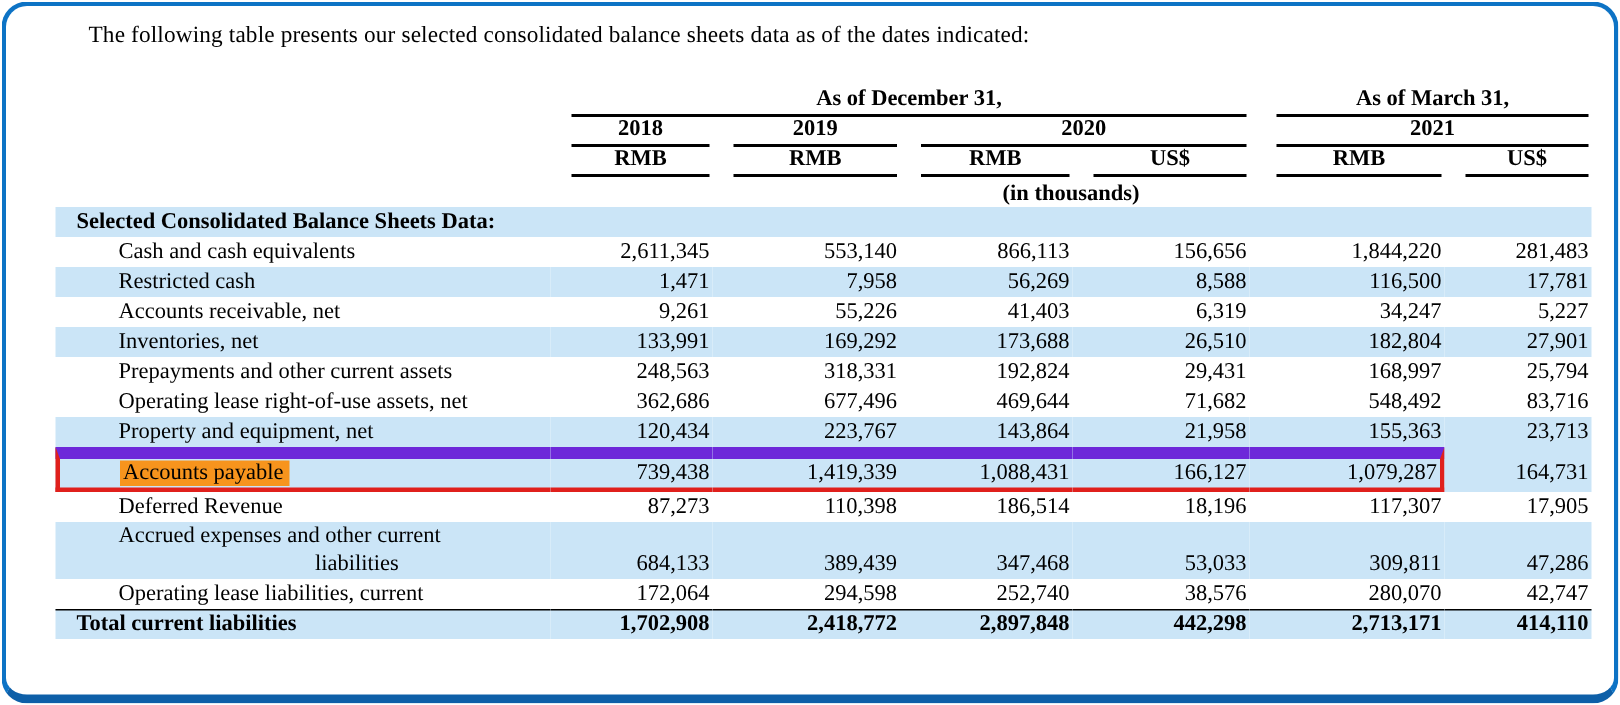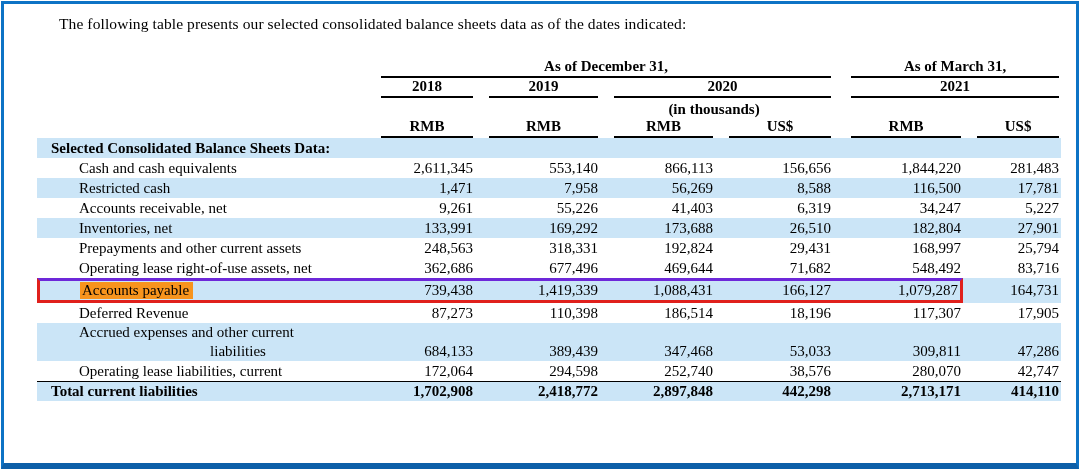--- a/index.html
+++ b/index.html
@@ -1,19 +1,19 @@
 <!DOCTYPE html>
 <html><head>
 <meta charset="utf-8">
 <style>
   * { margin: 0; padding: 0; box-sizing: border-box; }
   html, body { width: 1080px; height: 470px; background: #ffffff; overflow: hidden;
     font-family: "Liberation Serif", serif; color: #000; }
   .frame { position: absolute; inset: 1px; border: 3px solid #0d73c5; border-bottom: 6px solid #0d5fa8;
-    border-radius: 0; background: #fff; overflow: hidden; }
+    border-radius: 17px; background: #fff; overflow: hidden; }
   .content { padding: 11px 0 0 33px; }
   .intro { font-size: 15.5px; margin-left: 22px; letter-spacing: 0.1px; }
 
   table.bs { border-collapse: separate; border-spacing: 0; table-layout: fixed;
     width: 1024px; margin-top: 25px; font-size: 15px; }
   col.lbl { width: 330px; }
   col.c1 { width: 108px; } col.c2 { width: 125px; } col.c3 { width: 115px; }
   col.c4 { width: 118px; } col.c5 { width: 130px; } col.c6 { width: 98px; }
 
   thead th { font-weight: bold; padding: 0; vertical-align: bottom; height: 20px; font-size: 15px; }
@@ -24,21 +24,21 @@
   tbody td { height: 20px; vertical-align: bottom; padding: 0; line-height: 19px; }
   tbody tr.shade td { background: #cbe5f7; }
   td.label { text-align: left; padding-left: 14px; white-space: nowrap; }
   td.label.indent { padding-left: 42px; }
   td.label .label2 { padding-left: 30px; text-align: center; }
   td.num { text-align: right; padding-right: 2px; white-space: nowrap; }
   tr.total td, tr.section td { font-weight: bold; }
   tr.underline td { border-bottom: 1.5px solid #000; }
   tr.topline td { border-top: 1.5px solid #000; }
 
-  tr.highlight td { border-top: 3px solid #6d28d9; border-bottom: 3px solid #e0201c; }
+  tr.highlight td { border-top: 8px solid #6d28d9; border-bottom: 3px solid #e0201c; }
   tr.highlight td:first-child { border-left: 3px solid #e0201c; }
   tr.highlight td:nth-child(6) { border-right: 3px solid #e0201c; }
   tr.highlight td:nth-child(7) { border-top: 3px solid transparent; border-bottom: 3px solid transparent; }
   tr.highlight .hl-label { background: #f7941d; padding: 0 4px 1px 2px; margin-left: -2px; }
 </style>
 </head>
 <body>
 
 <div class="frame">
   <div class="content">
@@ -74,42 +74,42 @@
             </th>
           <th colspan="2">
               <div class="hline">2020</div>
             </th>
           <th colspan="2">
               <div class="hline grp2">2021</div>
             </th>
         </tr>
         <tr>
           <th></th>
+          <th>
+              <div class="hline">RMB</div>
+            </th>
+          <th>
+              <div class="hline">RMB</div>
+            </th>
+          <th>
+              <div class="hline">RMB</div>
+            </th>
+          <th>
+              <div class="hline">US$</div>
+            </th>
+          <th>
+              <div class="hline grp2">RMB</div>
+            </th>
+          <th>
+              <div class="hline">US$</div>
+            </th>
+        </tr>
+        <tr>
+          <th></th>
           <th class="units" colspan="6">(in thousands)</th>
-        </tr>
-        <tr>
-          <th></th>
-          <th>
-              <div class="hline">RMB</div>
-            </th>
-          <th>
-              <div class="hline">RMB</div>
-            </th>
-          <th>
-              <div class="hline">RMB</div>
-            </th>
-          <th>
-              <div class="hline">US$</div>
-            </th>
-          <th>
-              <div class="hline grp2">RMB</div>
-            </th>
-          <th>
-              <div class="hline">US$</div>
-            </th>
         </tr>
       </thead>
       <tbody>
           <tr class="section shade">
             <td class="label" colspan="7"><span>Selected Consolidated Balance Sheets Data:</span></td>
           </tr>
           <tr class="item">
             <td class="label indent"><span>Cash and cash equivalents</span></td>
             <td class="num">2,611,345</td>
             <td class="num">553,140</td>
@@ -155,20 +155,29 @@
             <td class="num">25,794</td>
           </tr>
           <tr class="item">
             <td class="label indent"><span>Operating lease right-of-use assets, net</span></td>
             <td class="num">362,686</td>
             <td class="num">677,496</td>
             <td class="num">469,644</td>
             <td class="num">71,682</td>
             <td class="num">548,492</td>
             <td class="num">83,716</td>
+          </tr>
+          <tr class="item shade">
+            <td class="label indent"><span>Property and equipment, net</span></td>
+            <td class="num">120,434</td>
+            <td class="num">223,767</td>
+            <td class="num">143,864</td>
+            <td class="num">21,958</td>
+            <td class="num">155,363</td>
+            <td class="num">23,713</td>
           </tr>
           <tr class="item shade   highlight">
             <td class="label indent"><span class="hl-label">Accounts payable</span></td>
             <td class="num">739,438</td>
             <td class="num">1,419,339</td>
             <td class="num">1,088,431</td>
             <td class="num">166,127</td>
             <td class="num">1,079,287</td>
             <td class="num">164,731</td>
           </tr>

